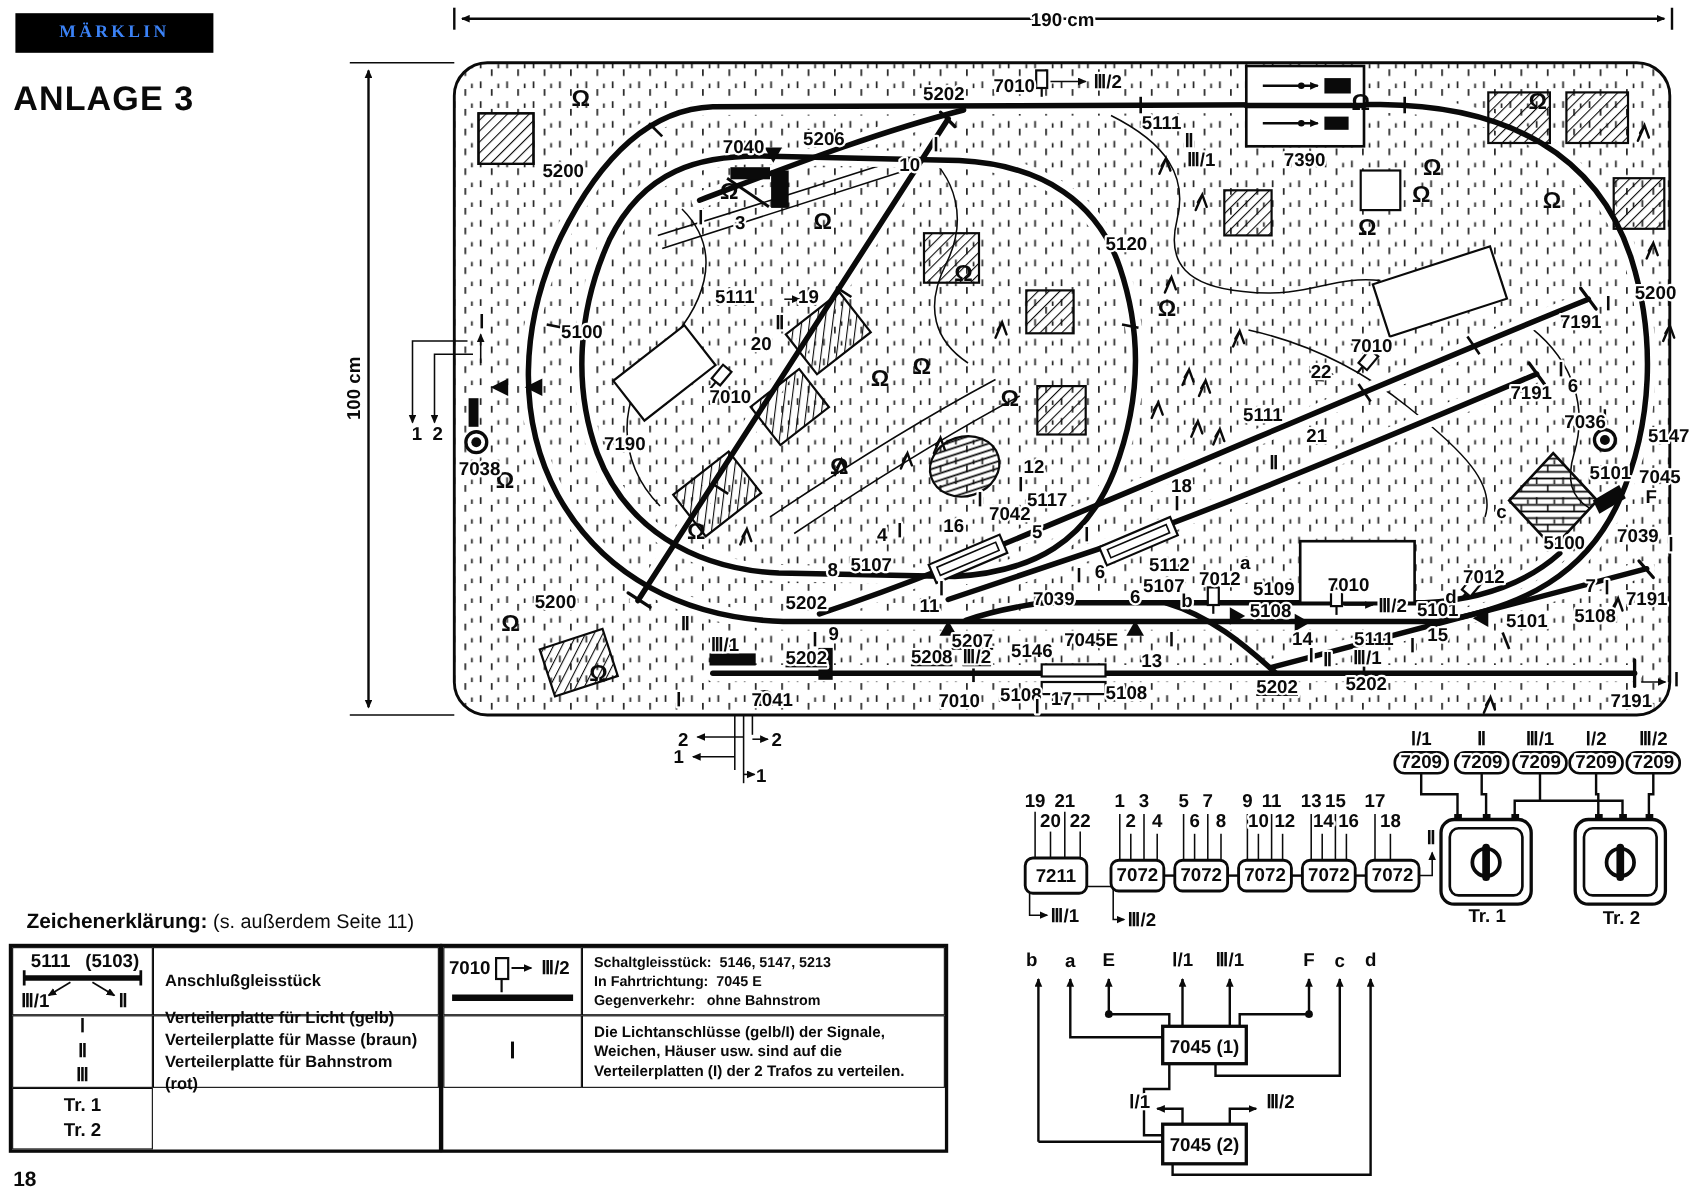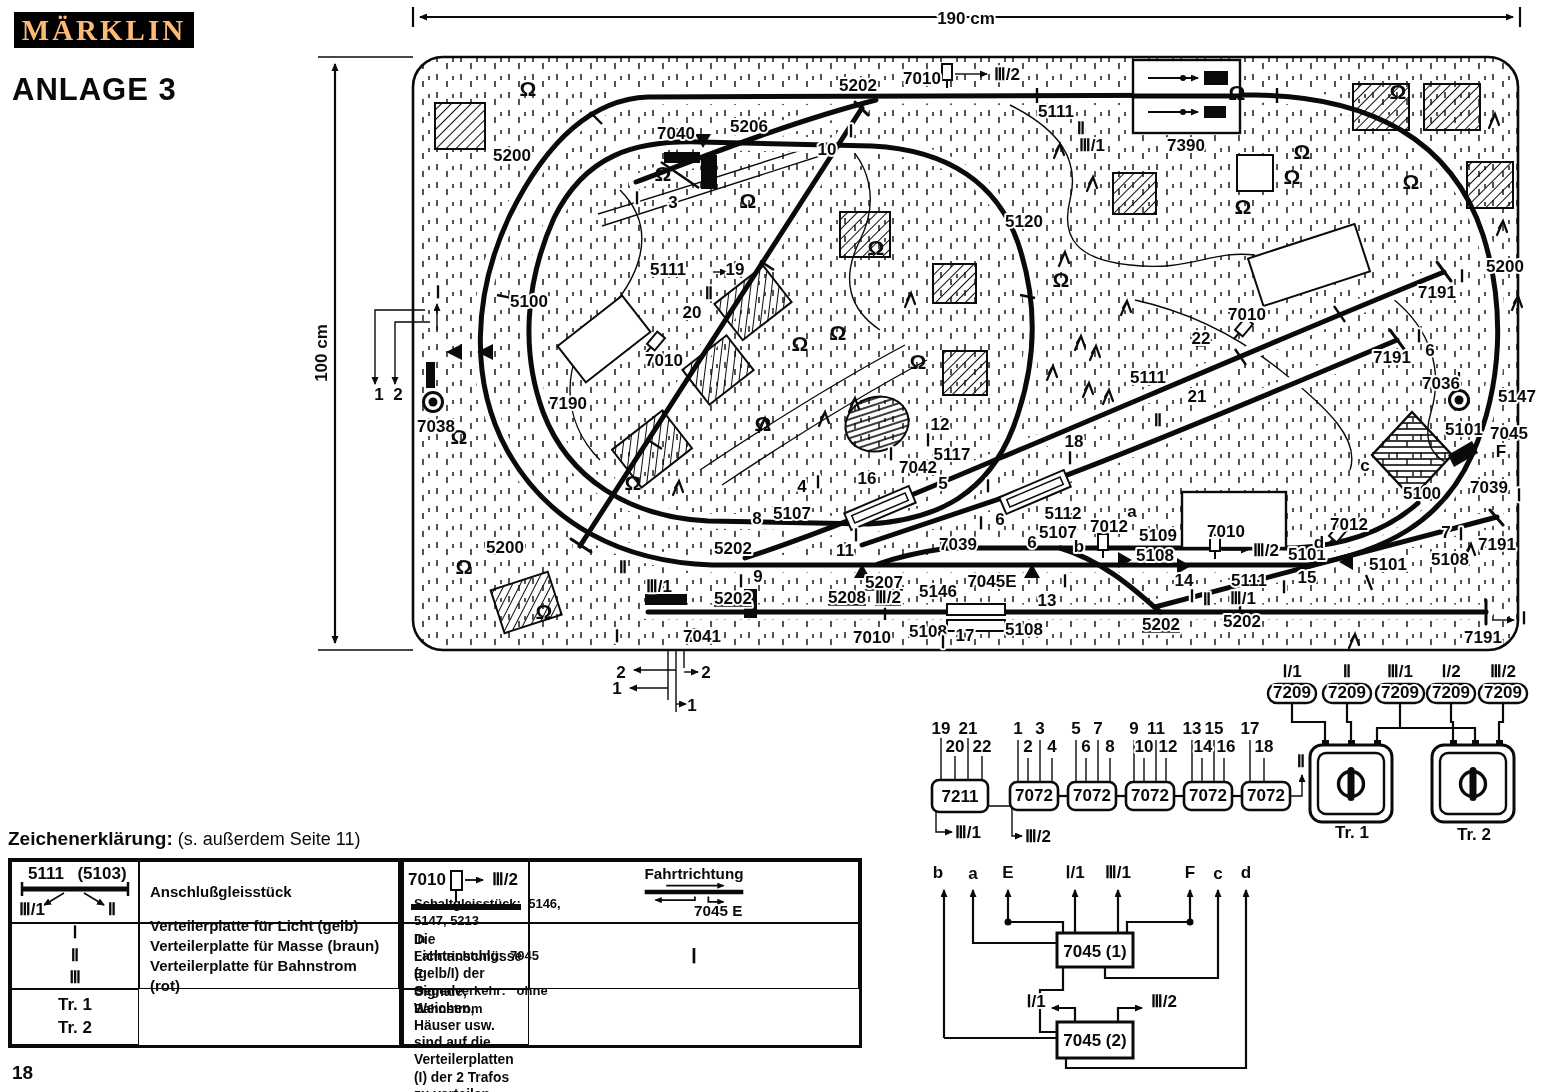--- a/index.html
+++ b/index.html
@@ -1,20 +1,20 @@
 <!DOCTYPE html>
 <html><head>
 <meta charset="utf-8">
 <style>
   html,body{margin:0;padding:0;background:#fff;}
   body{width:1542px;height:1092px;position:relative;font-family:"Liberation Sans",sans-serif;color:#0a0a0a;}
   .abs{position:absolute;}
   
-  #logo{left:14px;top:12px;width:180px;height:36px;background:#000;color:#fdba74;
-        font-family:"Liberation Serif",serif;font-weight:700;font-size:29px;letter-spacing:3px;
+  #logo{left:14px;top:12px;width:180px;height:36px;background:#000;color:#3b82f6;
+        font-family:"Liberation Serif",serif;font-weight:700;font-size:16px;letter-spacing:3px;
         display:flex;align-items:center;justify-content:center;}
   #title{left:12px;top:72px;font-size:31px;font-weight:700;letter-spacing:1px;}
   
   svg text{font-family:"Liberation Sans",sans-serif;}
   .lbl{font-weight:700;font-size:17px;text-anchor:middle;fill:#0a0a0a;
        paint-order:stroke;stroke:#fff;stroke-width:4px;stroke-linejoin:round;}
   .ul{text-decoration:underline;}
   .halo{fill:none;stroke:#fff;stroke-width:15;stroke-linecap:round;}
   .ink5{fill:none;stroke:#0a0a0a;stroke-width:5;stroke-linecap:round;}
   .ink3{fill:none;stroke:#0a0a0a;stroke-width:3;stroke-linecap:round;}
@@ -25,21 +25,21 @@
   .blk{fill:#0a0a0a;stroke:none;}
   .wbox{fill:#fff;stroke:#0a0a0a;}
   .bush{font-size:21px;font-weight:700;fill:#0a0a0a;text-anchor:middle;}
   .arr{marker-end:url(#ma);}
   .arr2{marker-end:url(#ma);marker-start:url(#ms);}
   
   .tbl{border:3px solid #0a0a0a;display:grid;background:#fff;}
   .cell{border:1.5px solid #0a0a0a;display:flex;flex-direction:column;justify-content:center;
         padding:4px 10px;font-size:15px;font-weight:700;line-height:1.35;}
   .cell.ctr{align-items:center;text-align:center;}
-  #legend-heading{left:8px;top:828px;font-size:18px;}
+  #legend-heading{left:24px;top:828px;font-size:18px;}
   #legend-heading b{font-size:19px;}
   #page-num{left:12px;top:1062px;font-size:19px;font-weight:700;}
   .keycol{font-size:17px;}
 </style>
 </head>
 <body>
 
 <div class="abs" id="logo">MÄRKLIN</div>
 <div class="abs" id="title">ANLAGE 3</div>
 
@@ -614,30 +614,20 @@
   <div class="cell ctr">
     <svg width="118" height="50" viewBox="0 0 118 50">
       <text x="20" y="18" class="lbl" font-size="14">7010</text>
       <rect x="44" y="4" width="11" height="19" fill="#fff" stroke="#0a0a0a" stroke-width="2"></rect>
       <line x1="49" y1="23" x2="49" y2="35" stroke="#0a0a0a" stroke-width="2"></line>
       <path d="M 58,13 L 76,13" stroke="#0a0a0a" stroke-width="1.8" marker-end="url(#ma)" fill="none"></path>
       <text x="98" y="18" class="lbl" font-size="14">Ⅲ/2</text>
       <line x1="4" y1="40" x2="114" y2="40" stroke="#0a0a0a" stroke-width="6"></line>
     </svg>
   </div>
-  <div class="cell ctr">
-    <svg width="118" height="58" viewBox="0 0 118 58">
-      <text x="59" y="14" class="lbl" font-size="15">Fahrtrichtung</text>
-      <path d="M 28,22 L 92,22" stroke="#0a0a0a" stroke-width="2" marker-end="url(#ma)" fill="none"></path>
-      <line x1="4" y1="29" x2="114" y2="29" stroke="#0a0a0a" stroke-width="5"></line>
-      <path d="M 60,34 L 60,38 L 16,38" stroke="#0a0a0a" stroke-width="2" marker-end="url(#ma)" fill="none"></path>
-      <path d="M 75,34 L 75,40 L 92,40" stroke="#0a0a0a" stroke-width="2" marker-end="url(#ma)" fill="none"></path>
-      <text x="86" y="56" class="lbl" font-size="15">7045 E</text>
-    </svg>
-  </div>
   <div class="cell" style="font-size:13px;">
     <span><span>Schaltgleisstück:</span>&nbsp;&nbsp;<span>5146, 5147, 5213</span></span>
     <span><span>In Fahrtrichtung:</span>&nbsp;&nbsp;<span>7045 E</span></span>
     <span><span>Gegenverkehr:</span>&nbsp;&nbsp;&nbsp;<span>ohne Bahnstrom</span></span>
   </div>
   <div class="cell ctr keycol" style="font-size:20px;">
     <span>Ⅰ</span>
   </div>
   <div class="cell" style="font-size:13.8px;line-height:1.25;justify-content:center;">
     <span>Die Lichtanschlüsse (gelb/I) der Signale, Weichen, Häuser usw. sind auf die Verteilerplatten (I) der 2 Trafos zu verteilen.</span>

